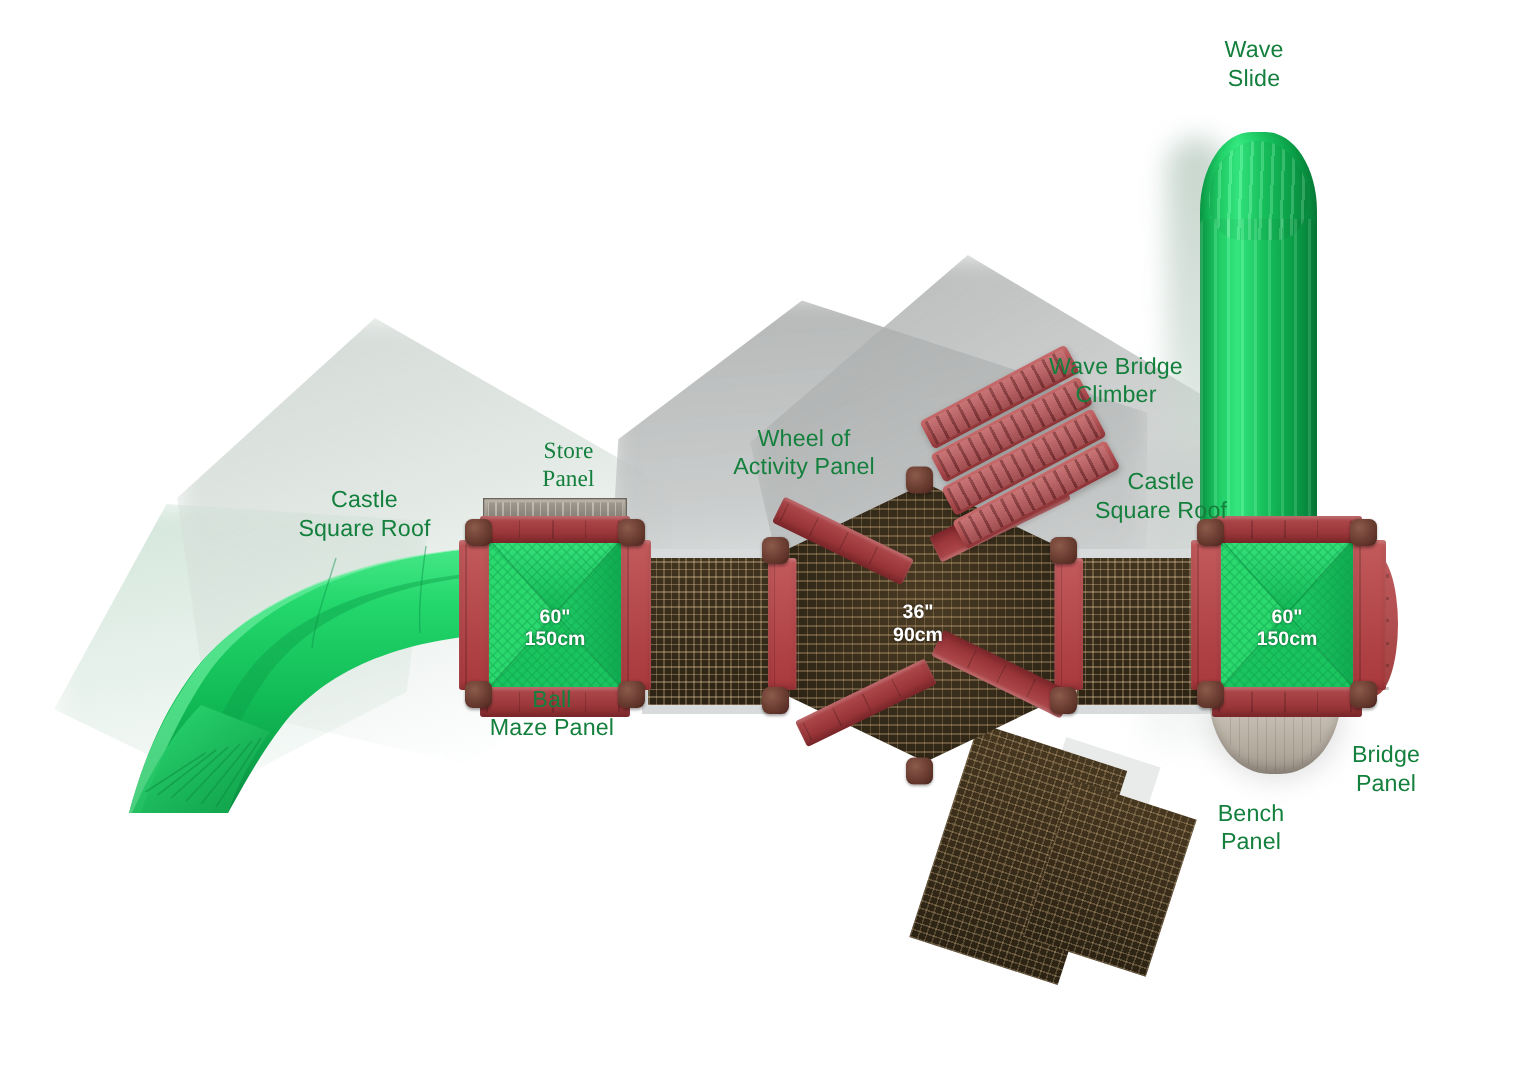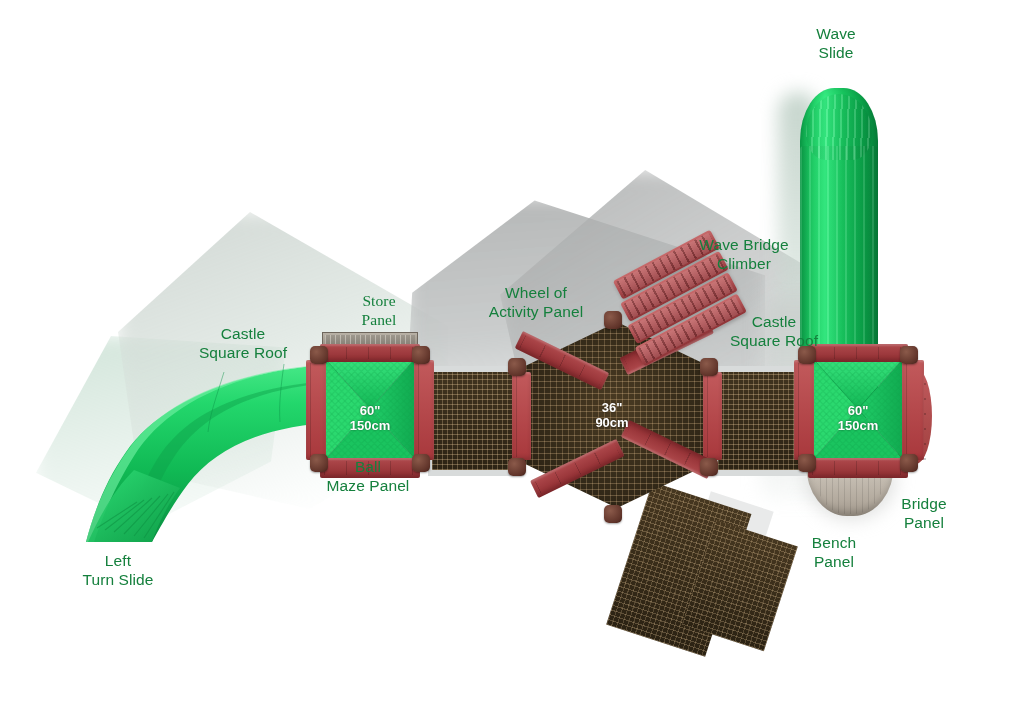--- a/index.html
+++ b/index.html
@@ -368,22 +368,20 @@
 
   <div class="label" style="left:462px;top:283px;width:148px;">Wheel of
 Activity Panel</div>
 
   <div class="label" style="left:174px;top:324px;width:138px;">Castle
 Square Roof</div>
 
   <div class="label" style="left:308px;top:457px;width:120px;">Ball
 Maze Panel</div>
 
-  <div class="label" style="left:62px;top:551px;width:112px;">Left
-Turn Slide</div>
 
   <div class="label" style="left:784px;top:489px;width:100px;margin-top:44px;">Bench
 Panel</div>
 
   <div class="label" style="left:874px;top:494px;width:100px;">Bridge
 Panel</div>
 
 
 </div>
 

